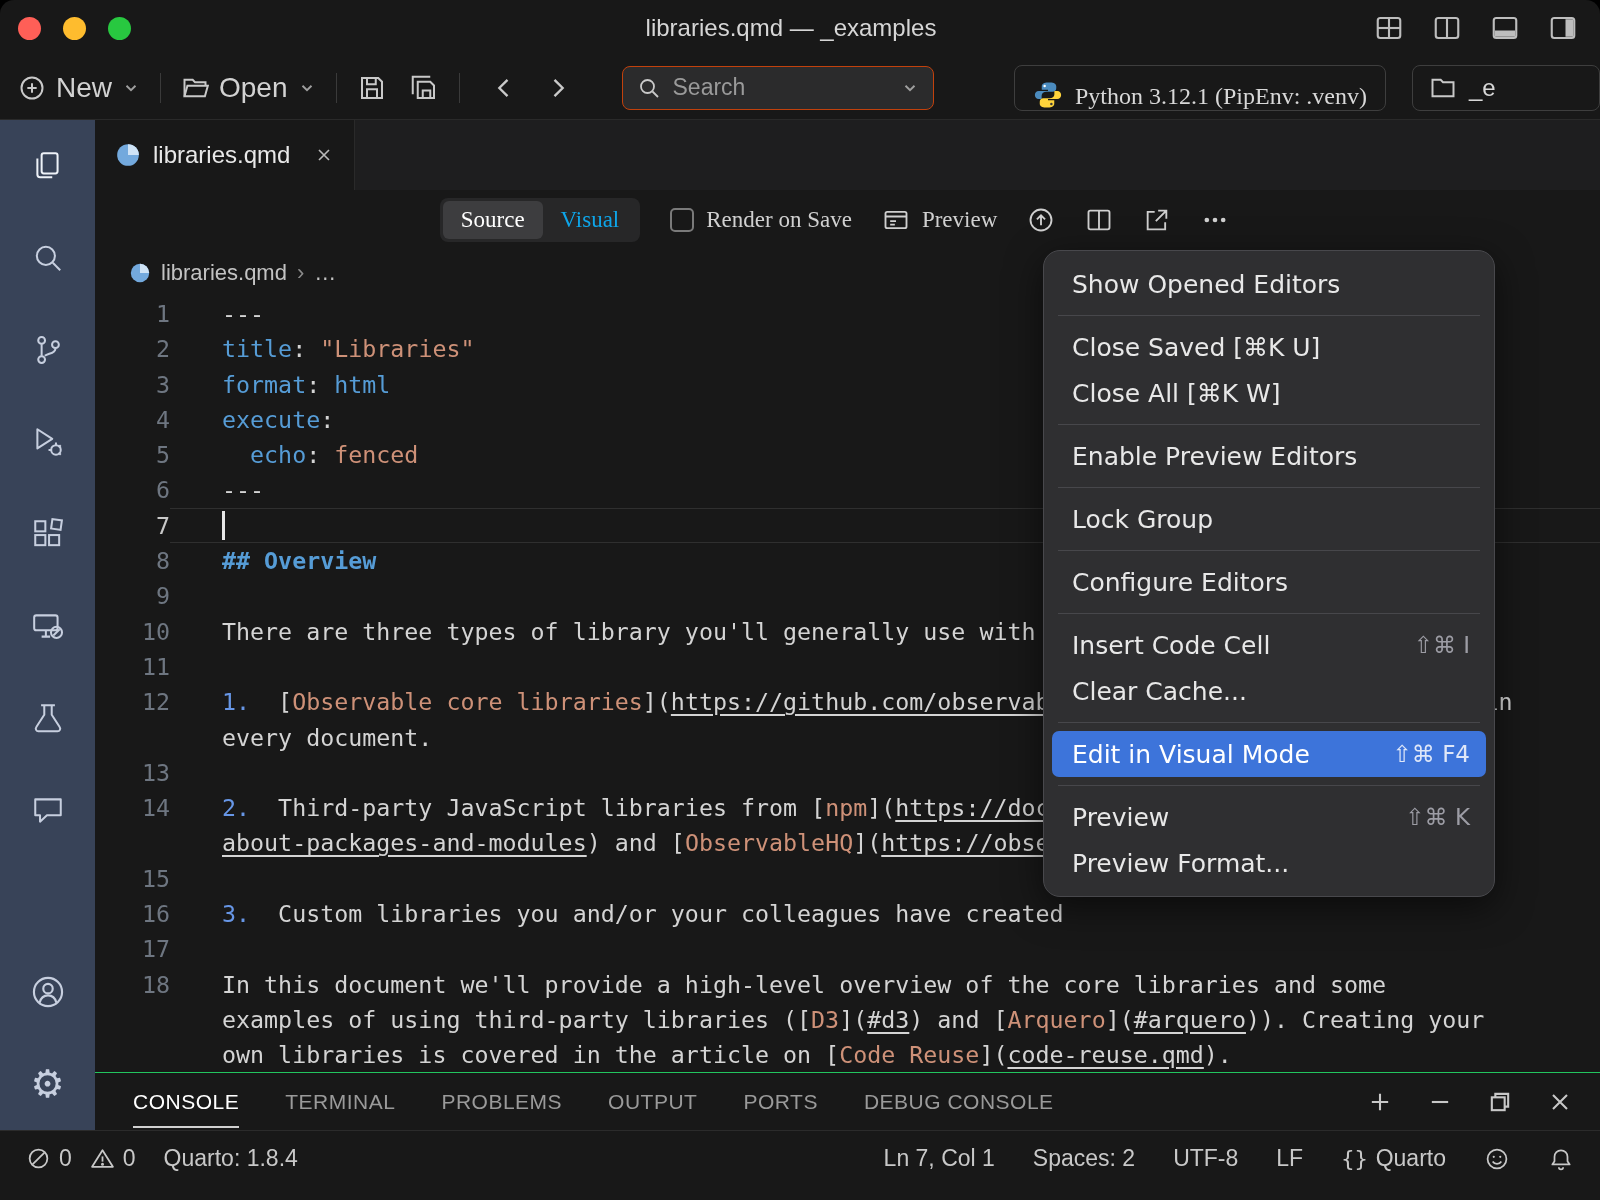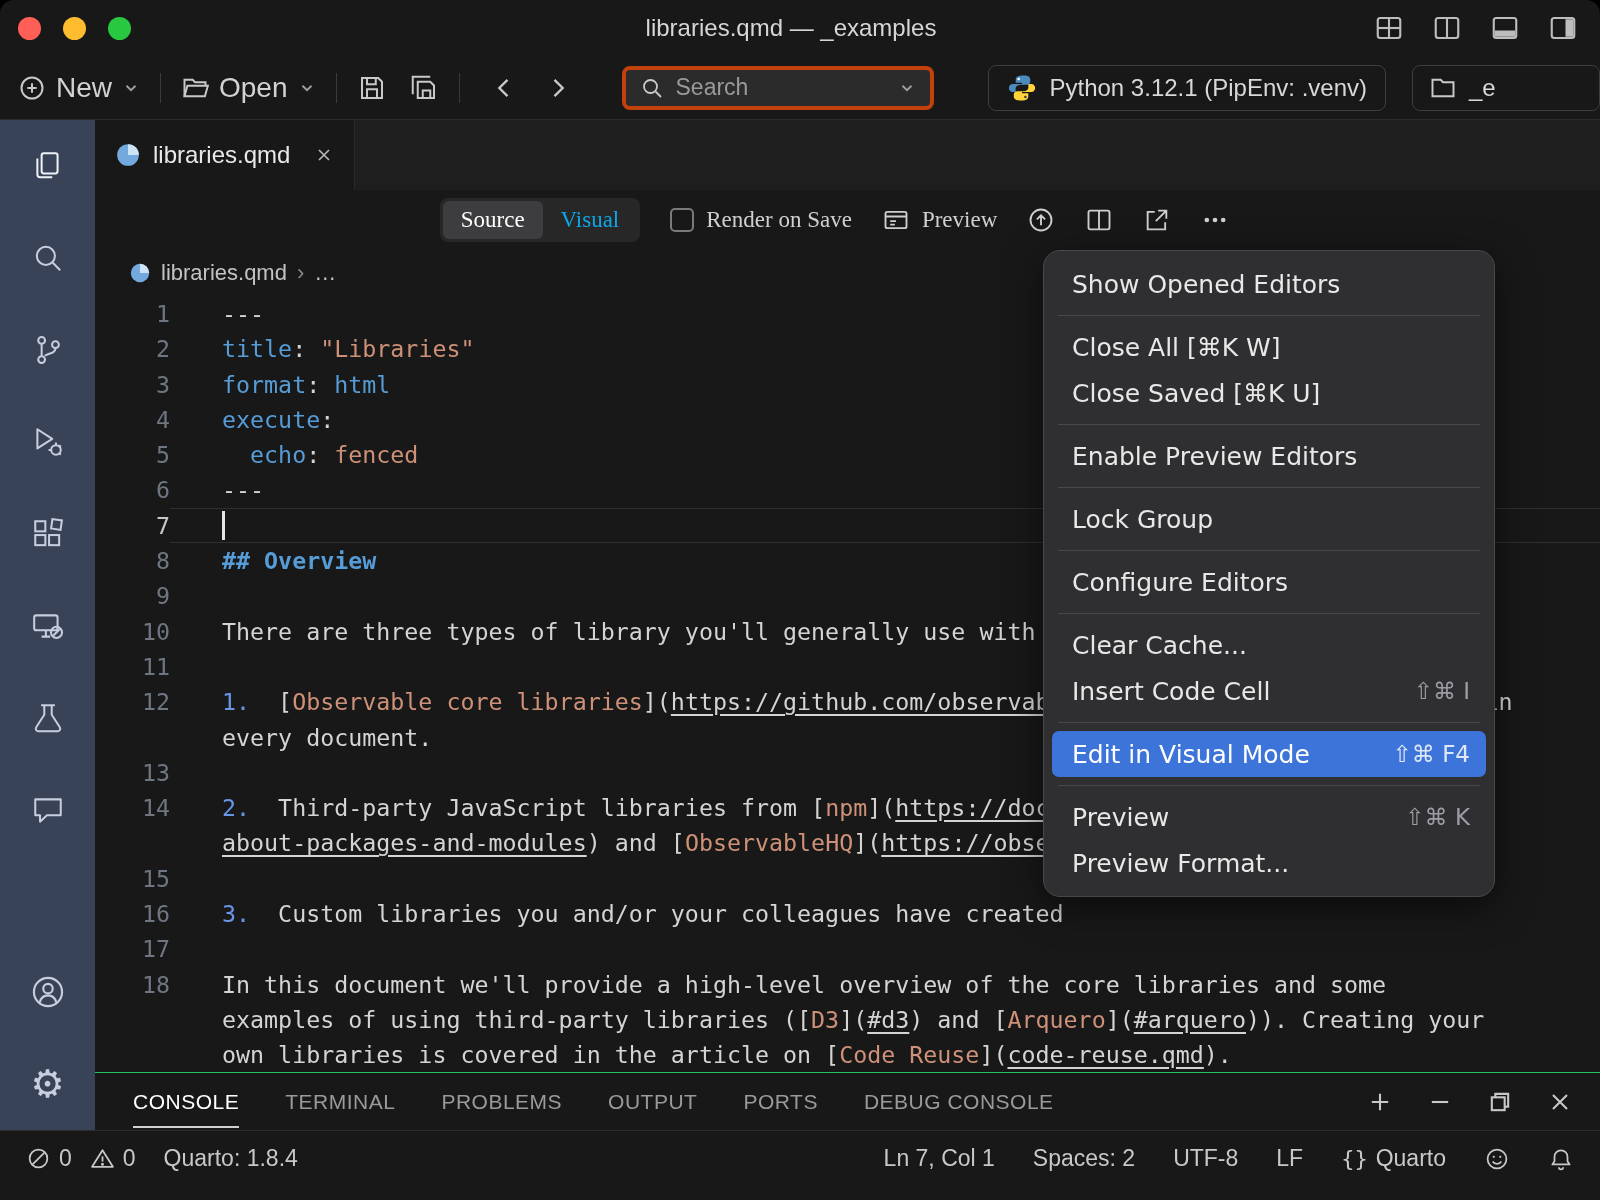--- a/index.html
+++ b/index.html
@@ -16,26 +16,26 @@
   .win-title { position:absolute; left:0; right:18px; text-align:center; font-size:24px; font-weight:500; color:#d6d6d6; }
   .tb-icons { position:absolute; right:22px; top:0; height:56px; display:flex; align-items:center; gap:28px; color:#bdbdbd; }
 
   
   .toolbar { height:64px; display:flex; align-items:center; padding:0 0 0 18px; gap:10px;
              border-bottom:1px solid #2a2a2a; background:#181818; }
   .tb-group { display:flex; align-items:center; gap:10px; color:#d2d2d2; font-size:28px; }
   .tb-sep { width:1px; height:30px; background:#3a3a3a; margin:0 10px; flex-shrink:0; }
   .icon { color:#c9c9c9; display:inline-flex; }
   .chev { color:#9f9f9f; display:inline-flex; }
-  .searchbox { margin-left:34px; width:312px; height:44px; background:#2b2b2c; border:4px solid #c2410c;
+  .searchbox { margin-left:34px; width:312px; height:44px; background:#2b2b2c; border:1px solid #c2410c;
                border-radius:8px; display:flex; align-items:center; gap:12px; padding:0 14px; flex-shrink:0; }
   .searchbox .ph { color:#9a9a9a; font-size:23px; }
   .searchbox .chev { margin-left:auto; }
   .interp { margin-left:auto; height:46px; border:1px solid #3e3e3e; border-radius:8px; display:flex;
-            align-items:center; gap:12px; padding:0 18px; font-size:24px; color:#d8d8d8; flex-shrink:0; }
+            align-items:flex-end; gap:12px; padding:0 18px; font-size:24px; color:#d8d8d8; flex-shrink:0;font-family:Liberation Serif, serif; }
   .ws-btn { margin-left:16px; height:46px; width:188px; border:1px solid #3e3e3e; border-radius:8px;
             display:flex; align-items:center; gap:12px; padding:0 16px; font-size:24px; color:#d8d8d8; flex-shrink:0; }
 
   
   .main { display:flex; height:1010px; }
   .activitybar { width:95px; background:#384358; display:flex; flex-direction:column; align-items:center;
                  padding:26px 0 26px 0; gap:52px; flex-shrink:0; }
   .abtn { width:40px; height:40px; display:flex; align-items:center; justify-content:center; color:#c7cfdf; }
   .abtn.first { color:#eef2f8; }
   .ab-spacer { margin-top:auto; }
@@ -560,44 +560,44 @@
         </span>
     </div>
   </div>
 
   <div class="menu">
       <div class="mi">
         <span class="mlabel">Show Opened Editors</span>
       </div>
       <div class="msep"></div>
       <div class="mi">
+        <span class="mlabel">Close Saved [⌘K U]</span>
+      </div>
+      <div class="mi">
         <span class="mlabel">Close All [⌘K W]</span>
       </div>
-      <div class="mi">
-        <span class="mlabel">Close Saved [⌘K U]</span>
-      </div>
       <div class="msep"></div>
       <div class="mi">
         <span class="mlabel">Enable Preview Editors</span>
       </div>
       <div class="msep"></div>
       <div class="mi">
         <span class="mlabel">Lock Group</span>
       </div>
       <div class="msep"></div>
       <div class="mi">
         <span class="mlabel">Configure Editors</span>
       </div>
       <div class="msep"></div>
-      <div class="mi">
-        <span class="mlabel">Clear Cache...</span>
-      </div>
       <div class="mi">
         <span class="mlabel">Insert Code Cell</span>
         <span class="msc">⇧⌘ I</span>
+      </div>
+      <div class="mi">
+        <span class="mlabel">Clear Cache...</span>
       </div>
       <div class="msep"></div>
       <div class="mi hl">
         <span class="mlabel">Edit in Visual Mode</span>
         <span class="msc">⇧⌘ F4</span>
       </div>
       <div class="msep"></div>
       <div class="mi">
         <span class="mlabel">Preview</span>
         <span class="msc">⇧⌘ K</span>

